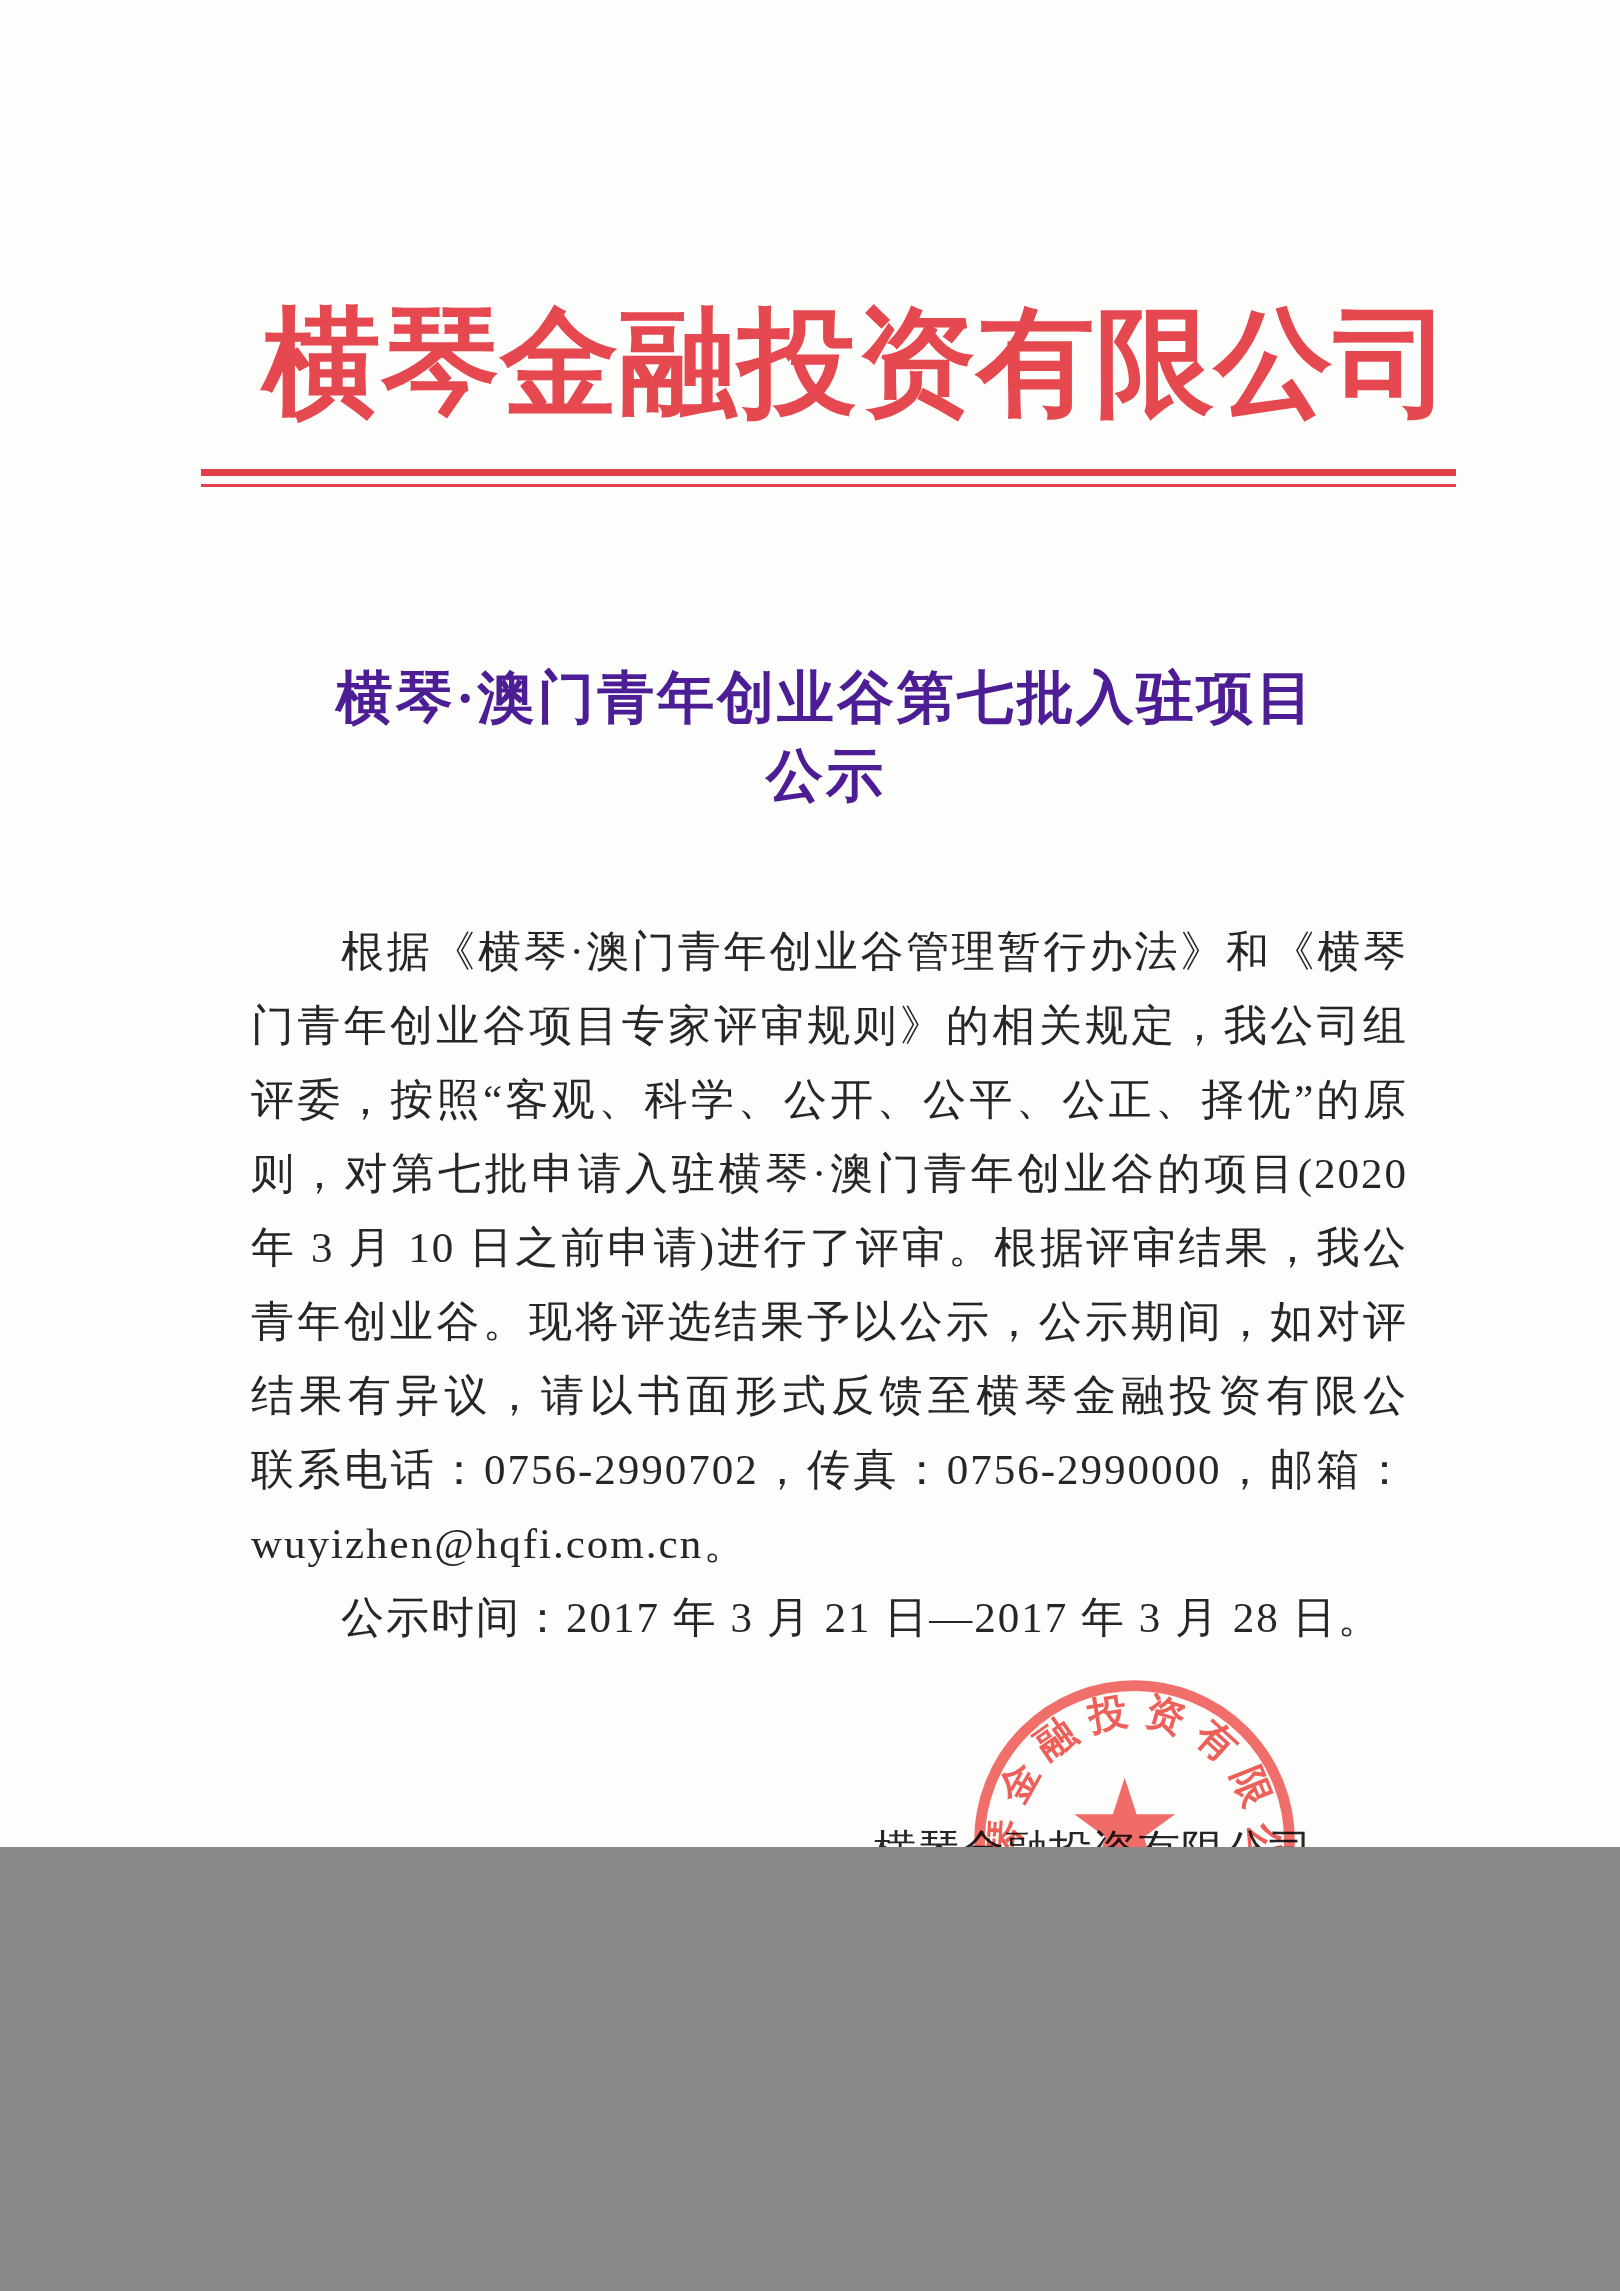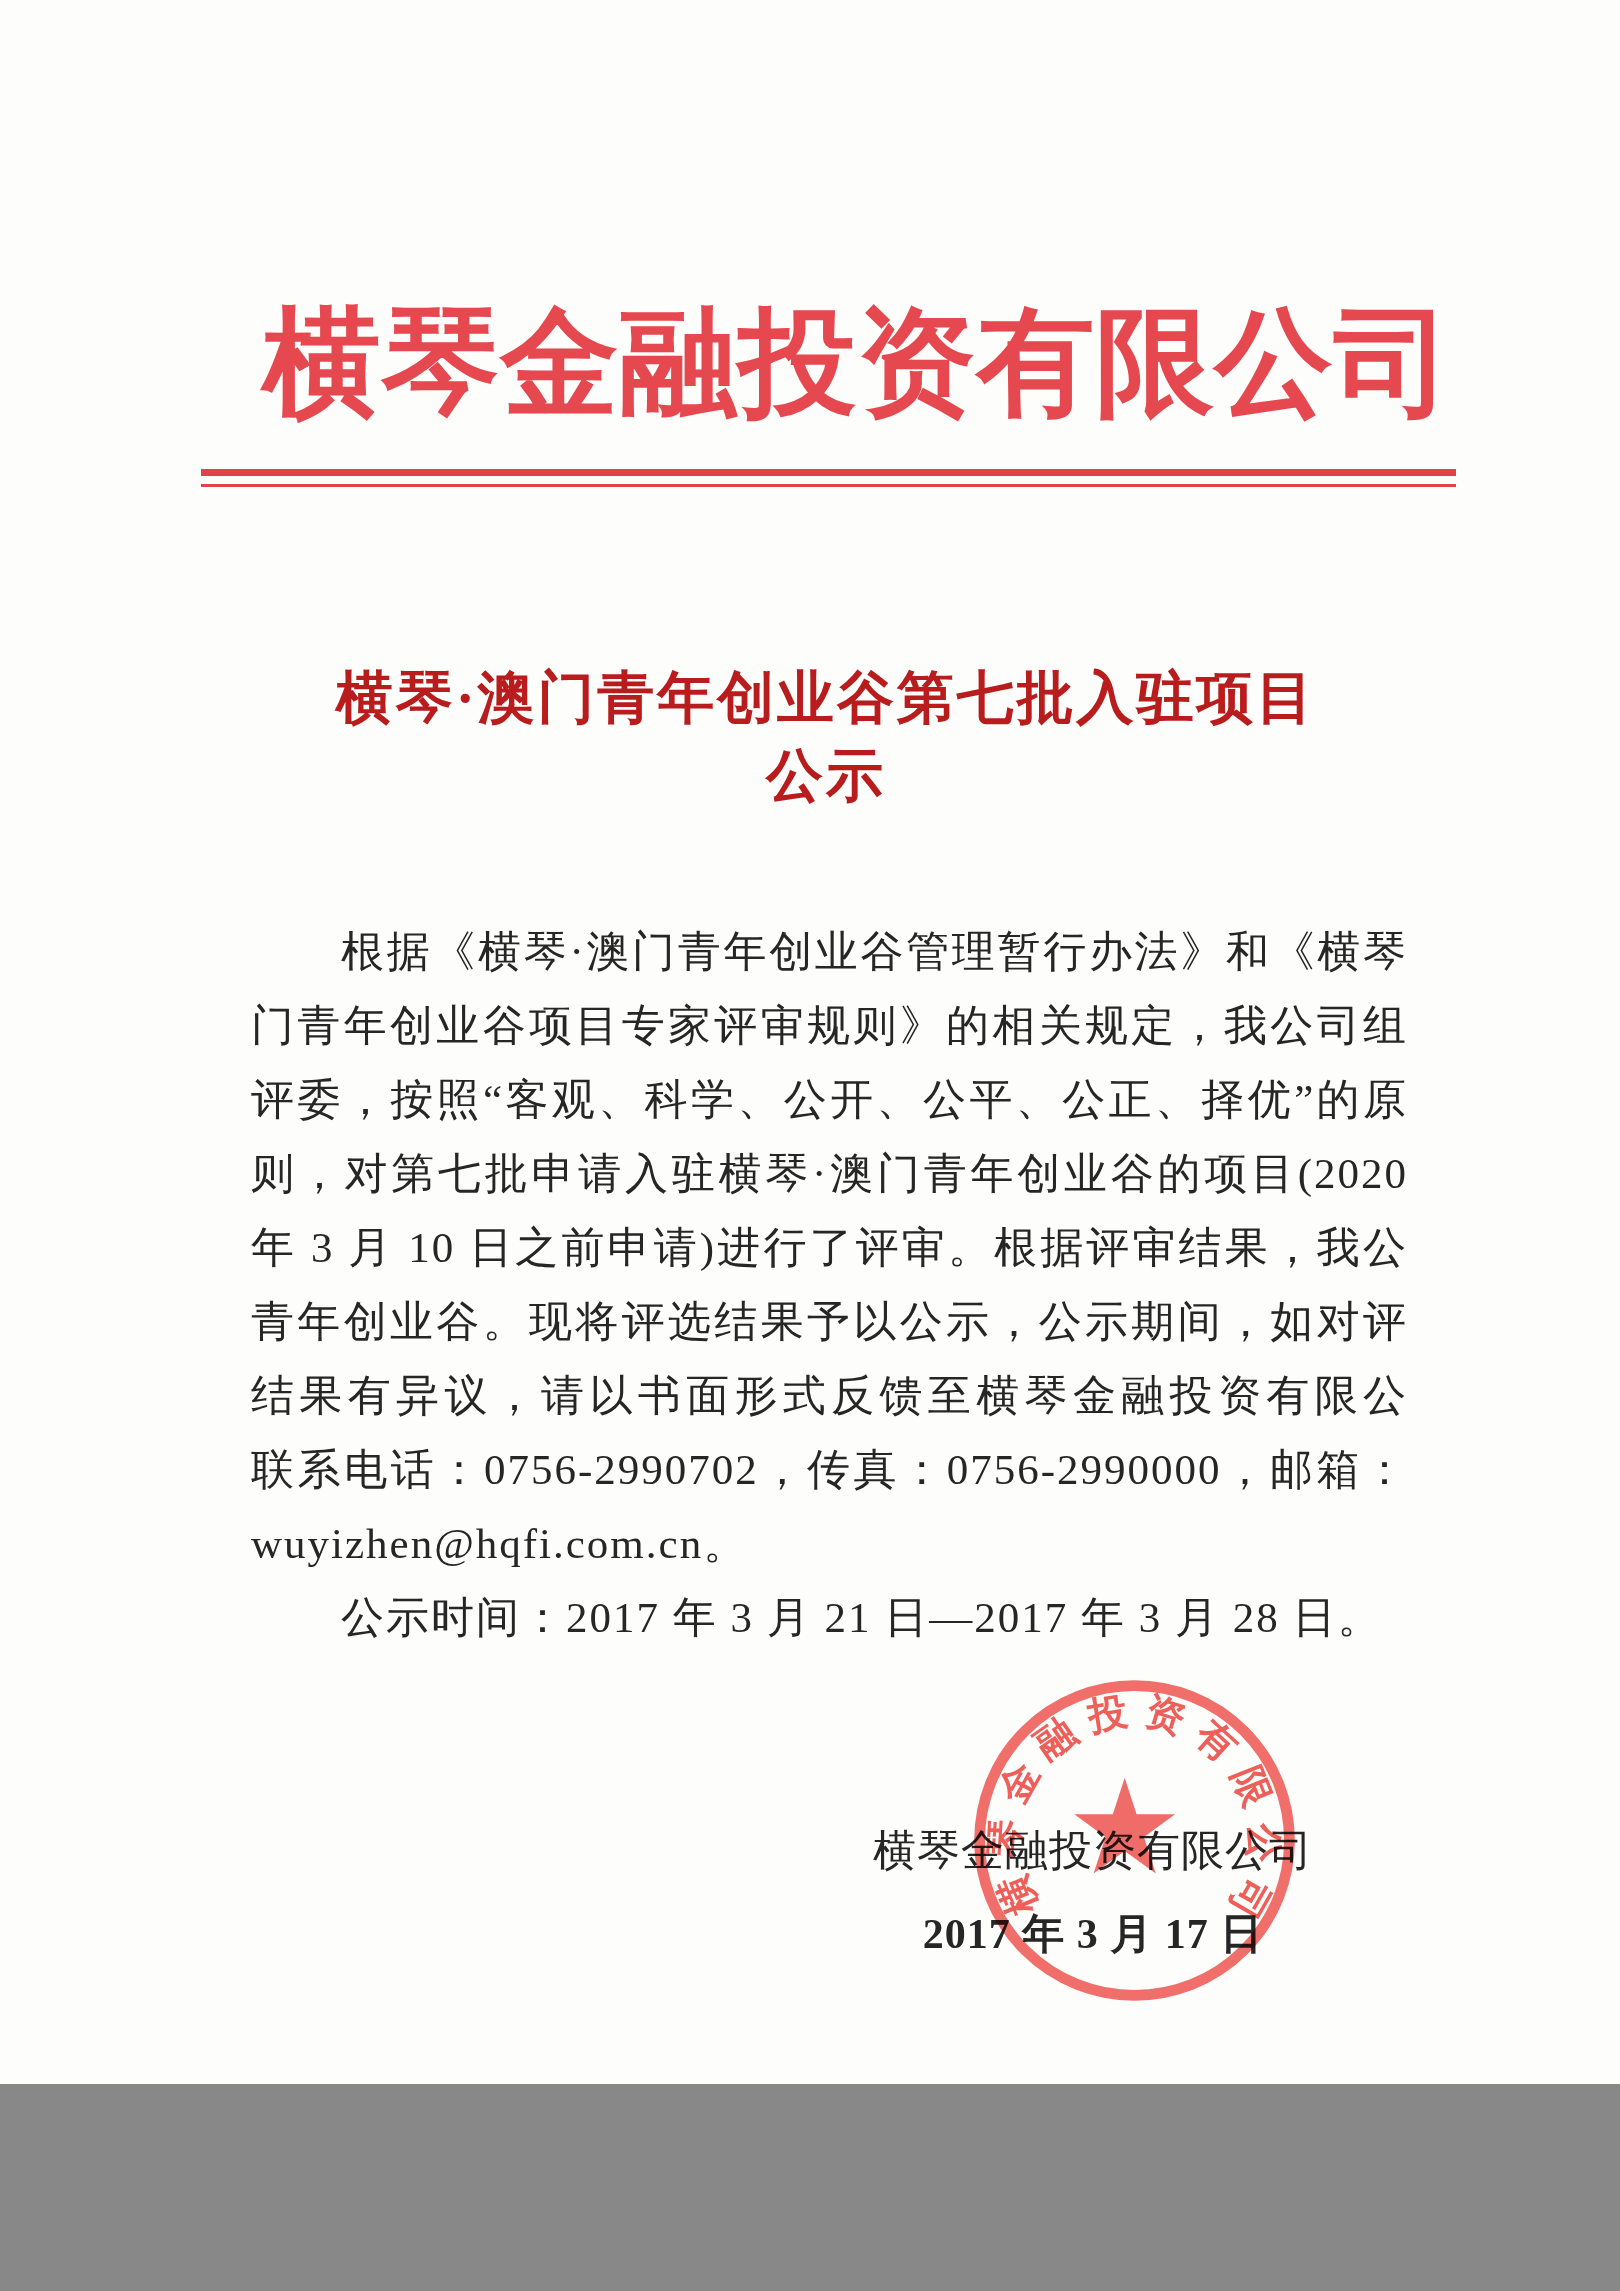--- a/index.html
+++ b/index.html
@@ -6,21 +6,21 @@
   :root{
     --brand-red:#e6484f;
     --rule-red:#e2404a;
     --seal-red:#ee4a44;
     --ink:#262626;
     --paper:#fdfdfc;
   }
   html,body{margin:0;padding:0;background:#888;}
   .page{
     position:relative;
-    width:1620px;height:2084px;
+    width:1620px;height:1847px;
     background:var(--paper);
     overflow:hidden;
     font-family:"Liberation Serif","DejaVu Serif",serif;
     color:var(--ink);
   }
   
   .letterhead{
     position:absolute;top:290px;left:245px;width:1225px;
     text-align:center;
     font-size:118px;line-height:147px;
@@ -32,21 +32,21 @@
   .rule{position:absolute;left:201px;width:1255px;background:var(--rule-red);}
   .rule-thick{top:469px;height:6.9px;}
   .rule-thin{top:484px;height:2.9px;}
   
   .doc-title{
     position:absolute;top:659px;left:189px;width:1274px;
     text-align:center;
     font-size:57px;line-height:78px;
     font-weight:bold;
     letter-spacing:2.9px;
-    color:#b91c1c;
+    color:#4c1d95;
   }
   
   .body-text{
     position:absolute;top:915px;left:251px;width:1157px;
     font-size:43px;line-height:74px;
     letter-spacing:2px;
     color:var(--ink);
   }
   .body-line{height:74px;white-space:nowrap;}
   .body-line.just{text-align:justify;text-align-last:justify;white-space:normal;height:74px;overflow:hidden;}

